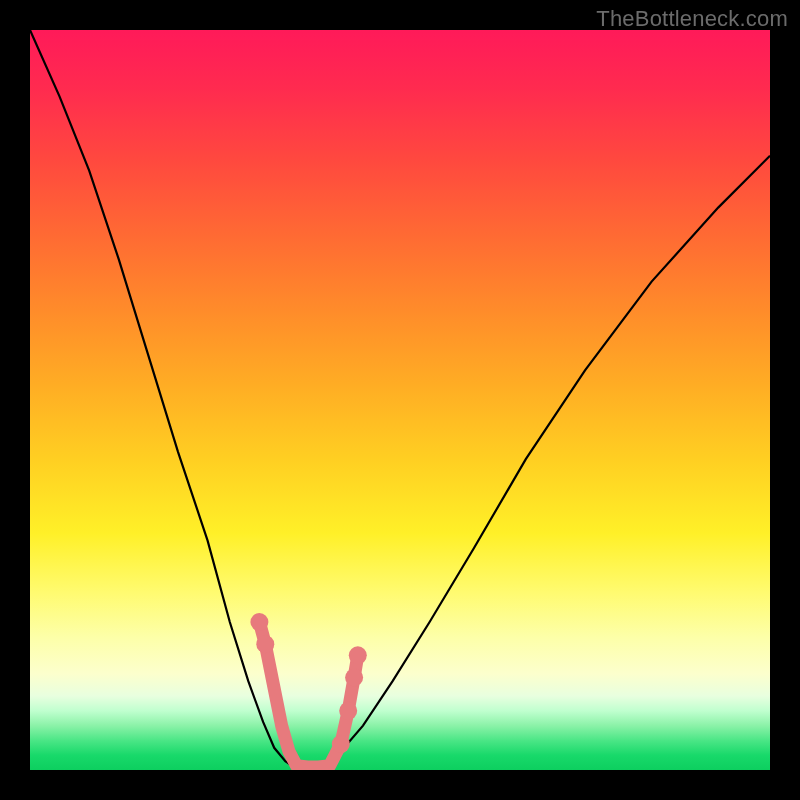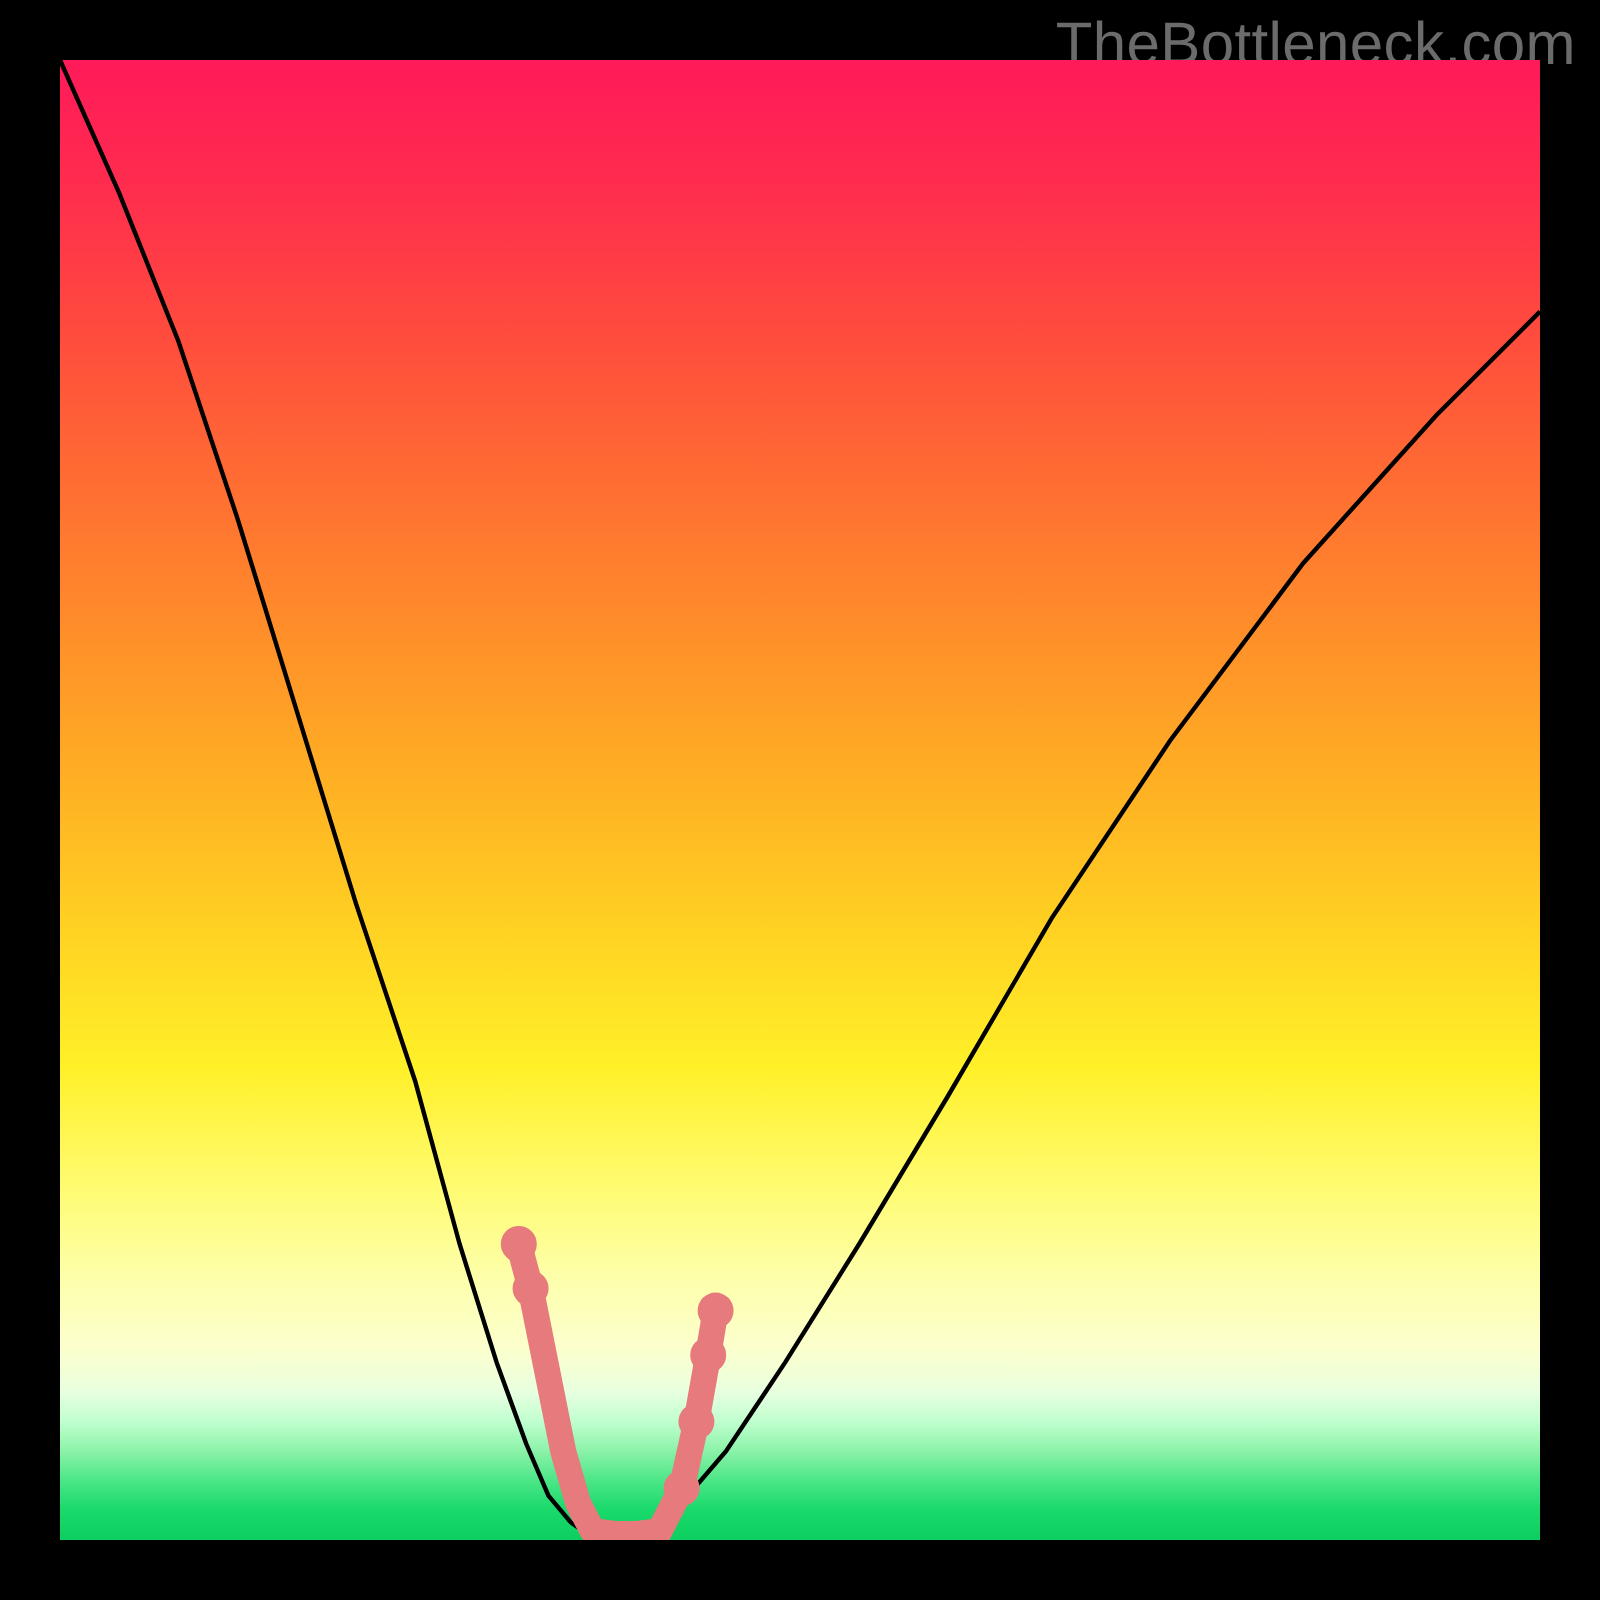--- a/index.html
+++ b/index.html
@@ -45,21 +45,21 @@
       #8bf2a8 94%,
       #4be686 96%,
       #18d96a 98%,
       #0dcf5f 100%
     );
   }
   .watermark {
     position: absolute;
     top: 6px;
     right: 12px;
-    font-size: 30px;
+    font-size: 22px;
     font-weight: 500;
     color: #6b6b6b;
     letter-spacing: 0.2px;
     user-select: none;
   }
   svg.curves {
     position: absolute;
     left: 0;
     top: 0;
     width: 740px;

